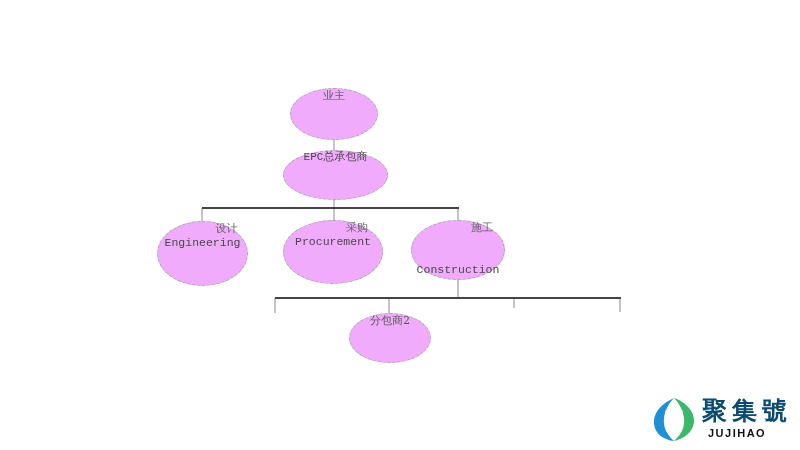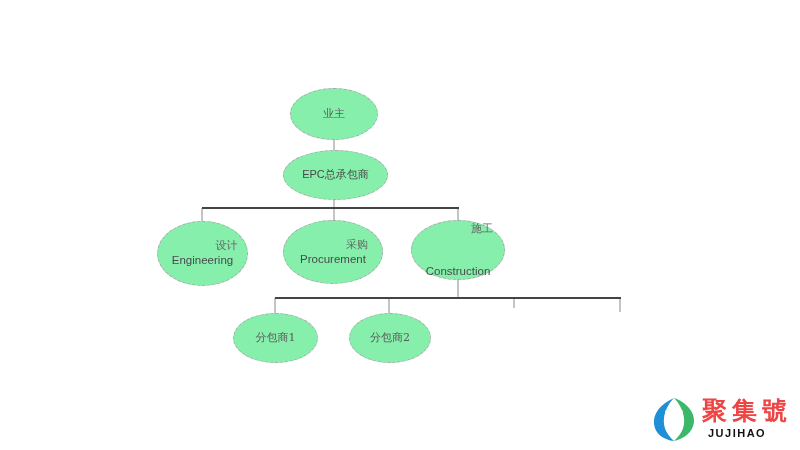--- a/index.html
+++ b/index.html
@@ -3,31 +3,31 @@
 <meta charset="utf-8">
 <style>
   html, body { margin: 0; padding: 0; background: #ffffff; }
   body { width: 800px; height: 450px; position: relative; overflow: hidden;
          font-family: "DejaVu Sans", "Liberation Sans", sans-serif; }
   .canvas { position: absolute; left: 0; top: 0; width: 800px; height: 450px; }
   svg.lines { position: absolute; left: 0; top: 0; }
   .node {
     position: absolute; box-sizing: border-box;
     border: 1.3px dashed #a8a8a8; border-radius: 50%;
-    background: #86efac;
-    display: flex; flex-direction: column; align-items: center; justify-content: center;
+    background: #f0abfc;
+    display: flex; flex-direction: column; align-items: center; justify-content: flex-start;
     color: #555555; text-align: center; line-height: 1.25;
   }
   .node .cn { font-family: Liberation Sans, sans-serif; font-size: 11px; color: #666; margin-left: 48px; }
-  .node .en { font-family: Liberation Sans, sans-serif; font-size: 11.5px; color: #4a4a4a; }
+  .node .en { font-family: Liberation Mono, monospace; font-size: 11.5px; color: #4a4a4a; }
   .node .single { font-family: "DejaVu Serif", "Liberation Serif", serif; font-size: 11px; color: #5a5a5a; }
   .node.dotted { border-style: dotted; border-width: 1.6px; }
   .logo { position: absolute; left: 650px; top: 394px; width: 150px; height: 52px; }
   .logo-title { position: absolute; left: 52px; top: 0px; font-size: 25px; letter-spacing: 5px;
-                font-family: Liberation Sans, sans-serif; color: #ef4444; font-weight: bold; }
+                font-family: Liberation Sans, sans-serif; color: #0c4a6e; font-weight: bold; }
   .logo-sub { position: absolute; left: 58px; top: 33px; font-size: 11px; letter-spacing: 1.5px;
               font-family: Liberation Sans, sans-serif; color: #111; font-weight: bold; }
 </style>
 </head>
 <body>
 
 <div class="canvas">
 
   <svg class="lines" width="800" height="450">
     <g stroke="#8a8a8a" stroke-width="1" fill="none">
@@ -67,23 +67,20 @@
   <div class="node" style="left:283px; top:220px; width:100px; height:64px;">
     <span class="cn">采购</span>
     <span class="en">Procurement</span>
   </div>
 
   <div class="node" style="left:411px; top:220px; width:94px; height:60px;gap:28px;">
     <span class="cn">施工</span>
     <span class="en">Construction</span>
   </div>
 
-  <div class="node" style="left:233px; top:313px; width:85px; height:50px;">
-    <span class="single">分包商1</span>
-  </div>
 
   <div class="node" style="left:349px; top:313px; width:82px; height:50px;">
     <span class="single">分包商2</span>
   </div>
 
 
 
   <div class="logo">
     <svg width="48" height="50" viewBox="0 0 48 50">
       <path d="M24 4 C10 10 3 20 4 30 C5 40 14 46 24 47 C16 40 13 32 14 24 C15 16 19 9 24 4 Z" fill="#1f8fd6"></path>

